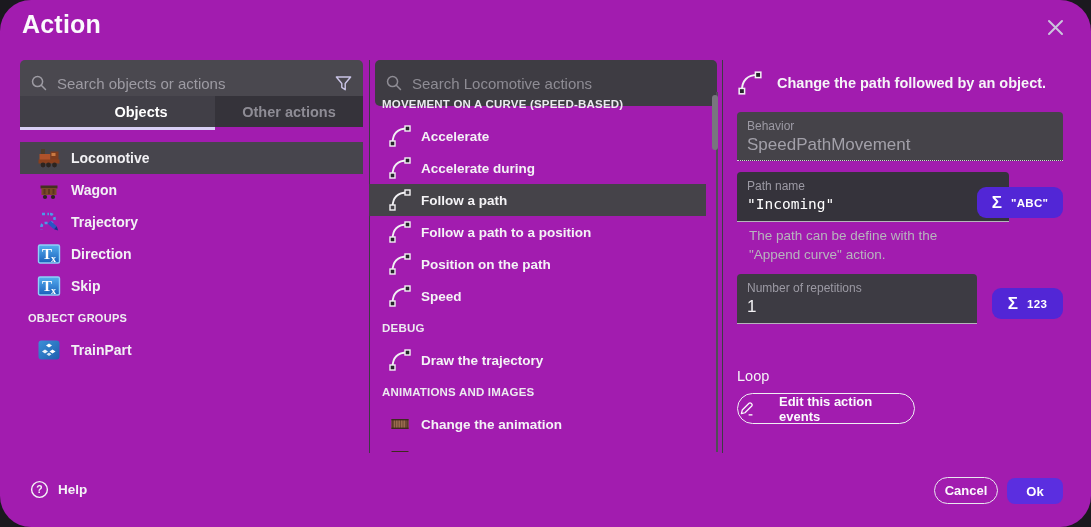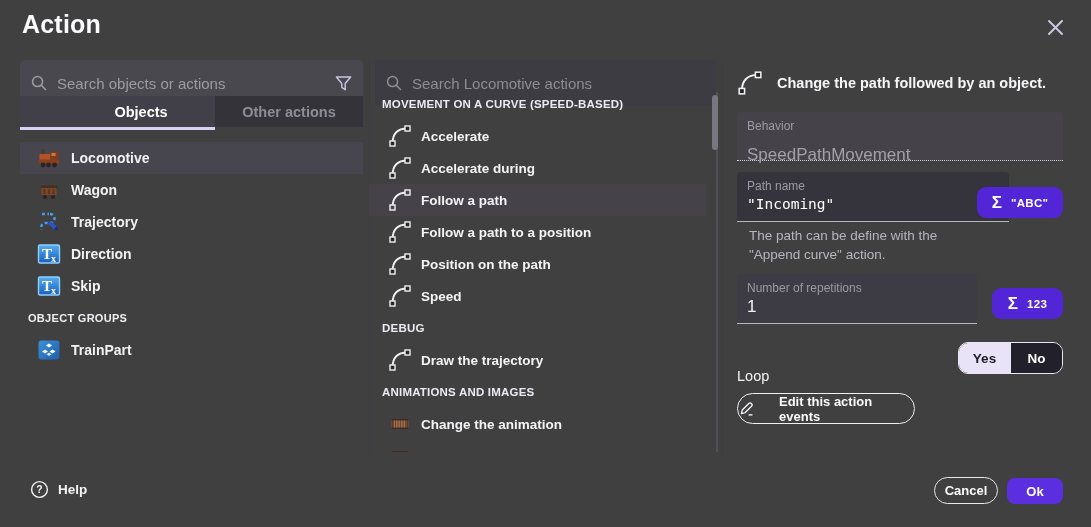--- a/index.html
+++ b/index.html
@@ -1,20 +1,20 @@
 <!DOCTYPE html>
 <html><head>
 <meta charset="utf-8">
 <style>
   * { margin:0; padding:0; box-sizing:border-box; }
   html,body { background:#1b191f; }
   body { font-family:"Liberation Sans", sans-serif; }
   .dialog {
     position:relative; width:1091px; height:527px;
-    background:#404040; overflow:hidden; color:#f4f3f6;
+    background:#a21caf; overflow:hidden; color:#f4f3f6;border-radius:31px;
   }
   
   .title { position:absolute; left:22px; top:10px; font-size:25px; font-weight:800; color:#fbfafd; letter-spacing:0.2px; }
   .close-btn { position:absolute; left:1041px; top:13px; width:28px; height:28px; display:flex; align-items:center; justify-content:center; cursor:pointer; }
   
   .vdiv { position:absolute; top:60px; width:1px; height:393px; background:#3d3b43; }
   .vdiv.d1 { left:369px; }
   .vdiv.d2 { left:722px; }
   
   .searchbox { position:absolute; top:60px; height:46px; border-radius:5px; display:flex; align-items:center; padding:0 10px; }
@@ -44,21 +44,21 @@
   .row-m.header span { font-size:11.5px; font-weight:700; color:#eceaf0; letter-spacing:0.2px; }
   
   .scroll-track { position:absolute; left:716px; top:92px; width:2px; height:360px; background:#504e56; }
   .scroll-thumb { position:absolute; left:712px; top:95px; width:6px; height:55px; border-radius:3px; background:#78767e; cursor:pointer; }
   
   .desc-row { position:absolute; left:737px; top:70px; width:326px; display:flex; align-items:center; }
   .desc-row .txt { margin-left:14px; font-size:14.5px; font-weight:700; color:#f6f5f8; }
   .field { position:absolute; padding:7px 10px 0 10px; border-radius:4px 4px 0 0; }
   .field .flabel { font-size:12px; color:#9c9aa4; }
   .field-behavior { left:737px; top:112px; width:326px; height:49px; background:#454349; border-bottom:1px dotted #d3d1d9; }
-  .field-behavior .fvalue { margin-top:12px; font-size:17px; color:#a2a0a9; }
+  .field-behavior .fvalue { margin-top:2px; font-size:17px; color:#a2a0a9; }
   .field-path { left:737px; top:172px; width:272px; height:50px; background:#35333b; border-bottom:1px solid #b6b4bc; }
   .field-path input { width:100%; background:transparent; border:none; outline:none; font-family:"DejaVu Sans Mono", monospace; font-size:14.5px; color:#ffffff; margin-top:3px; }
   .field-reps { left:737px; top:274px; width:240px; height:50px; background:#3d3b43; border-bottom:1px solid #b6b4bc; }
   .field-reps input { width:100%; background:transparent; border:none; outline:none; font-family:inherit; font-size:17px; color:#f2f1f4; margin-top:2px; }
   .sigma-btn { position:absolute; background:#5226d6; border-radius:9px; display:flex; align-items:center; justify-content:center; color:#fff; cursor:pointer; }
   .sigma-btn .sg { font-size:17px; font-weight:800; }
   .sigma-btn .sl { font-size:11.5px; font-weight:800; margin-left:9px; letter-spacing:0.3px; }
   .btn-abc { left:977px; top:187px; width:86px; height:31px; }
   .btn-123 { left:992px; top:288px; width:71px; height:31px; }
   .help-text { position:absolute; left:749px; top:227px; width:300px; font-size:13.5px; color:#b7b5bd; line-height:18.5px; }
@@ -321,28 +321,20 @@
   <div class="field field-reps">
     <div class="flabel">Number of repetitions</div>
     <input value="1" style="">
   </div>
   <div class="sigma-btn btn-123">
     <span class="sg">Σ</span>
     <span class="sl">123</span>
   </div>
 
   <div class="loop-label">Loop</div>
-  <div class="toggle">
-    <div class="seg on">
-        <span>Yes</span>
-      </div>
-    <div class="seg off">
-        <span>No</span>
-      </div>
-  </div>
 
   <div class="edit-btn">
     <svg class="icon" width="17" height="17" viewBox="0 0 20 20">
         <path d="M4 16 l1 -4.2 8 -8 a1.6 1.6 0 0 1 2.3 0 l0.9 0.9 a1.6 1.6 0 0 1 0 2.3 l-8 8 z" fill="none" stroke="#fbfafd" stroke-width="1.5" stroke-linejoin="round"></path>
         <line x1="12.5" y1="17.5" x2="17" y2="17.5" stroke="#fbfafd" stroke-width="1.6"></line>
       </svg>
     <span class="lbl">Edit this action events</span>
   </div>
 
   <div class="help-link">

